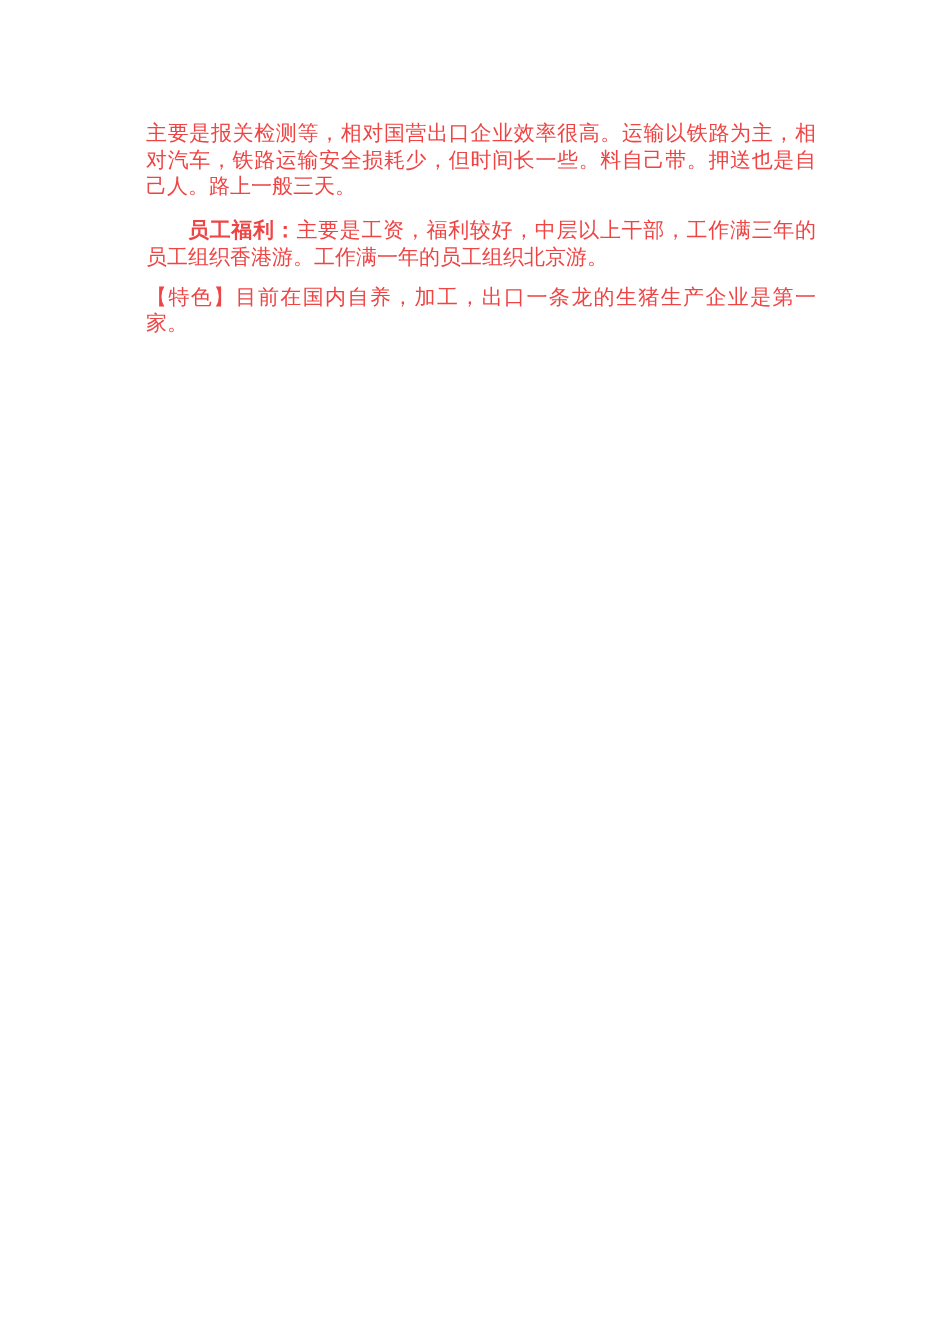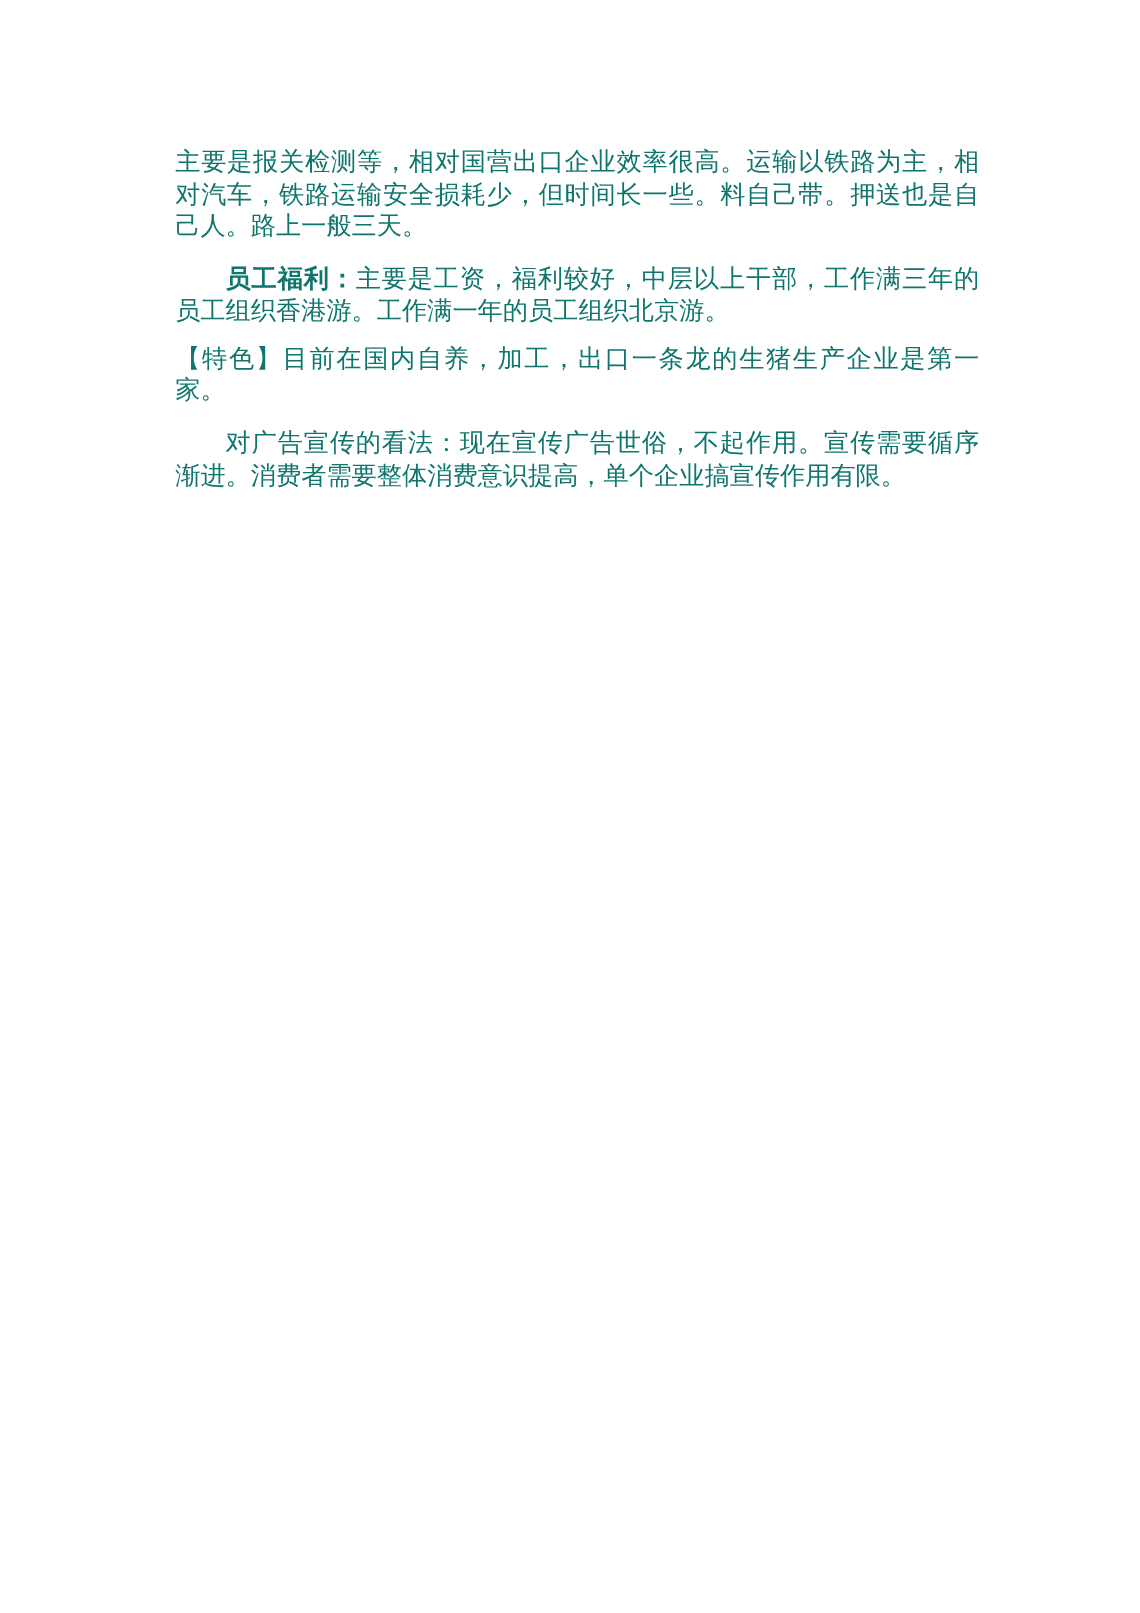--- a/index.html
+++ b/index.html
@@ -12,24 +12,24 @@
     width: 950px;
     height: 1344px;
     background: #ffffff;
     overflow: hidden;
   }
   .doc-content {
     position: absolute;
     left: 146px;
     top: 122px;
     width: 670px;
-    font-family: Liberation Serif, serif;
+    font-family: Liberation Mono, monospace;
     font-size: 21px;
     line-height: 26.7px;
-    color: #0f766e;
+    color: #ef4444;
     text-align: justify;
     text-justify: inter-ideograph;
   }
   p.para {
     margin: 0;
     padding: 0;
   }
   p.para.indent {
     text-indent: 2em;
     margin-top: 17px;
@@ -45,15 +45,14 @@
   }
 </style>
 </head>
 <body>
 
 <div class="page">
   <div class="doc-content" id="doc-body">
       <p class="para"><span class="run">主要是报关检测等，相对国营出口企业效率很高。运输以铁路为主，相对汽车，铁路运输安全损耗少，但时间长一些。料自己带。押送也是自己人。路上一般三天。</span></p>
       <p class="para indent"><span class="run-bold">员工福利：</span><span class="run">主要是工资，福利较好，中层以上干部，工作满三年的员工组织香港游。工作满一年的员工组织北京游。</span></p>
       <p class="para gap-line"><span class="run">【特色】目前在国内自养，加工，出口一条龙的生猪生产企业是第一家。</span></p>
-      <p class="para indent"><span class="run">对广告宣传的看法：现在宣传广告世俗，不起作用。宣传需要循序渐进。消费者需要整体消费意识提高，单个企业搞宣传作用有限。</span></p>
     </div>
 </div>
 
 </body></html>

